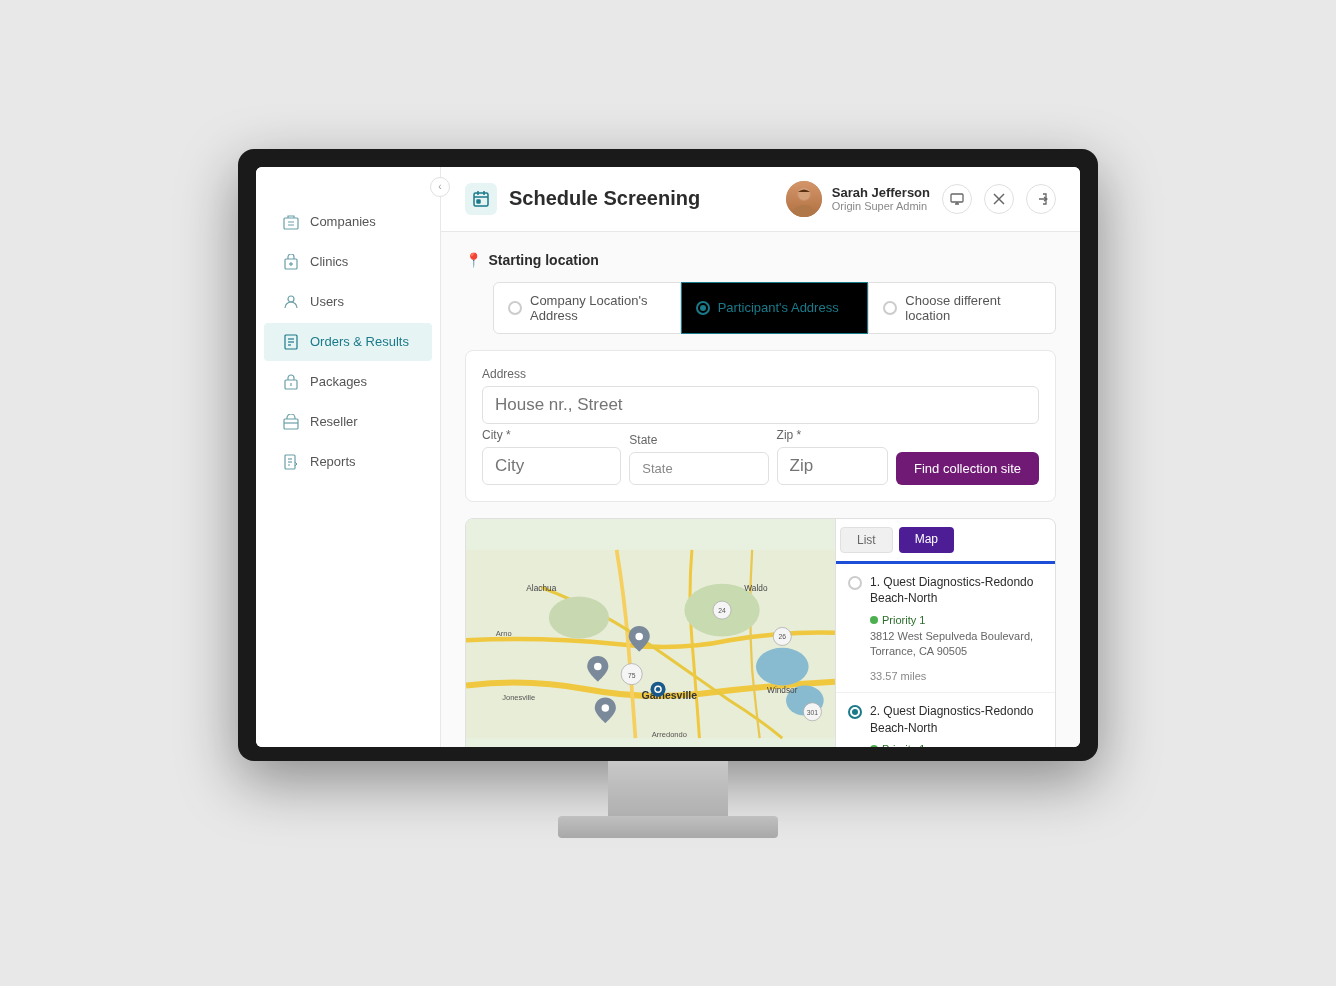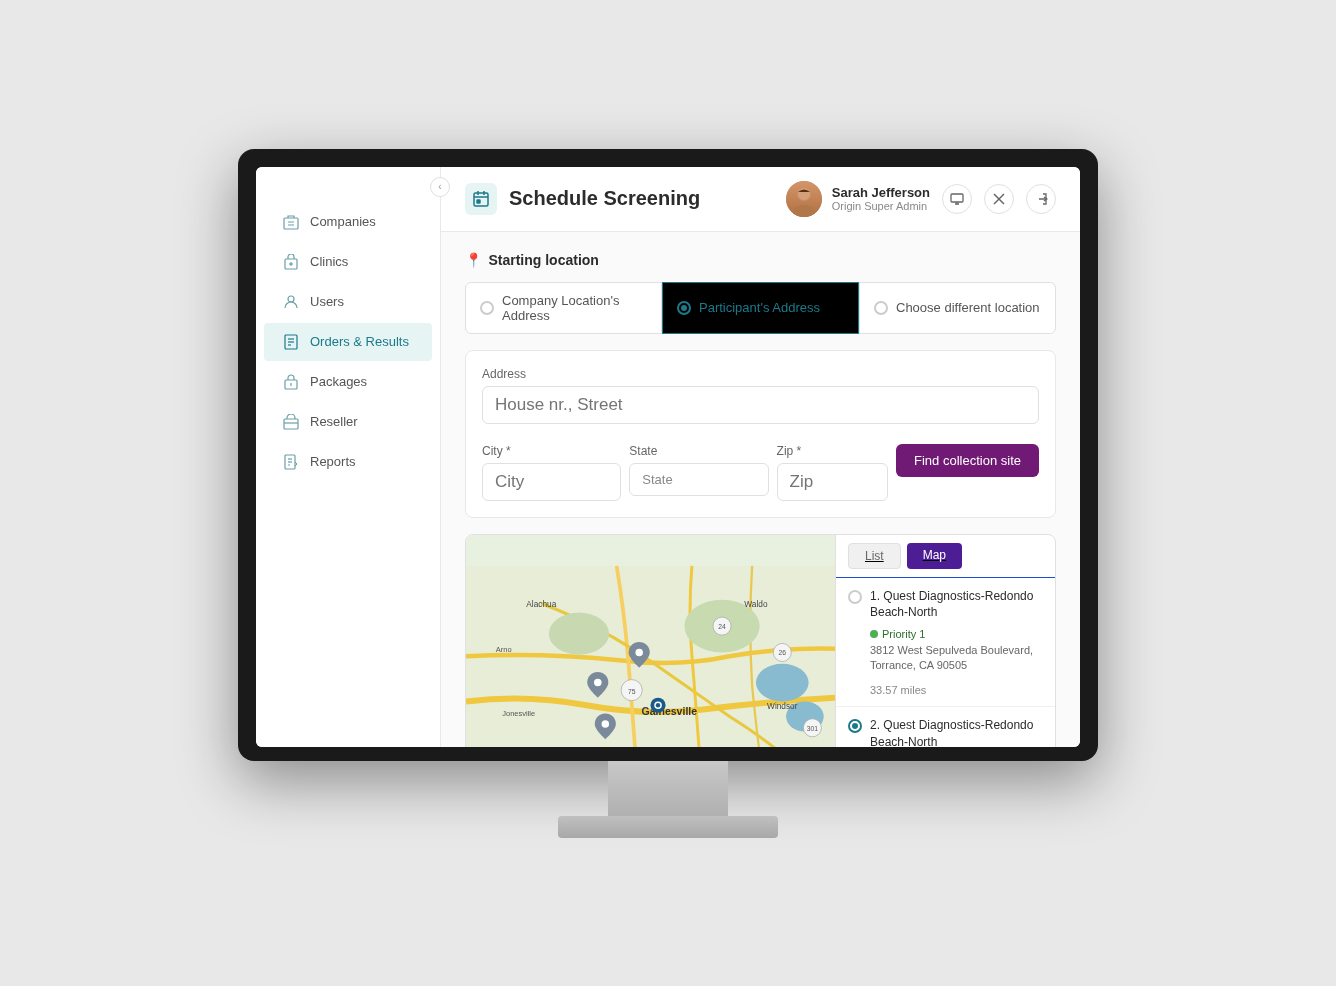--- a/index.html
+++ b/index.html
@@ -239,20 +239,21 @@
       gap: 8px;
       padding: 10px 14px;
       border: 1px solid #e0e0e0;
       background: #fff;
       cursor: pointer;
       font-size: 13px;
       color: #555;
     }
     .radio-option:first-child {
       border-radius: 6px 0 0 6px;
+      margin-left: 28px;
     }
     .radio-option:last-child {
       border-radius: 0 6px 6px 0;
     }
     .radio-option.selected {
       border-color: #1a7a8a;
       background: #000000;
       color: #1a7a8a;
     }
     .radio-circle {
@@ -296,22 +297,22 @@
       border: 1px solid #e0e0e0;
       border-radius: 6px;
       font-size: 17px;
       color: #888;
       background: #fff;
       outline: none;
     }
     .form-row {
       display: flex;
       gap: 8px;
-      margin-top: 20px;
-      align-items: flex-start;
+      margin-top: 4px;
+      align-items: flex-end;
     }
     .form-col {
       flex: 1;
     }
     .form-col-zip {
       flex: 0.8;
     }
     .form-select {
       width: 100%;
       padding: 8px 12px;
@@ -365,24 +366,23 @@
     
     .list-panel {
       width: 220px;
       flex-shrink: 0;
       border-left: 1px solid #e0e0e0;
       display: flex;
       flex-direction: column;
     }
     .list-tabs {
       display: flex;
-      border-bottom: 1px solid #1d4ed8;
-      padding: 8px 12px;
+      border-bottom: 3px solid #1d4ed8;
+      padding: 8px 4px;
       gap: 6px;
-      text-decoration: underline;
     }
     .list-tab {
       padding: 5px 16px;
       border-radius: 4px;
       font-size: 12px;
       cursor: pointer;
       font-weight: 500;
     }
     .list-tab.active {
       background: #4c1d95;

